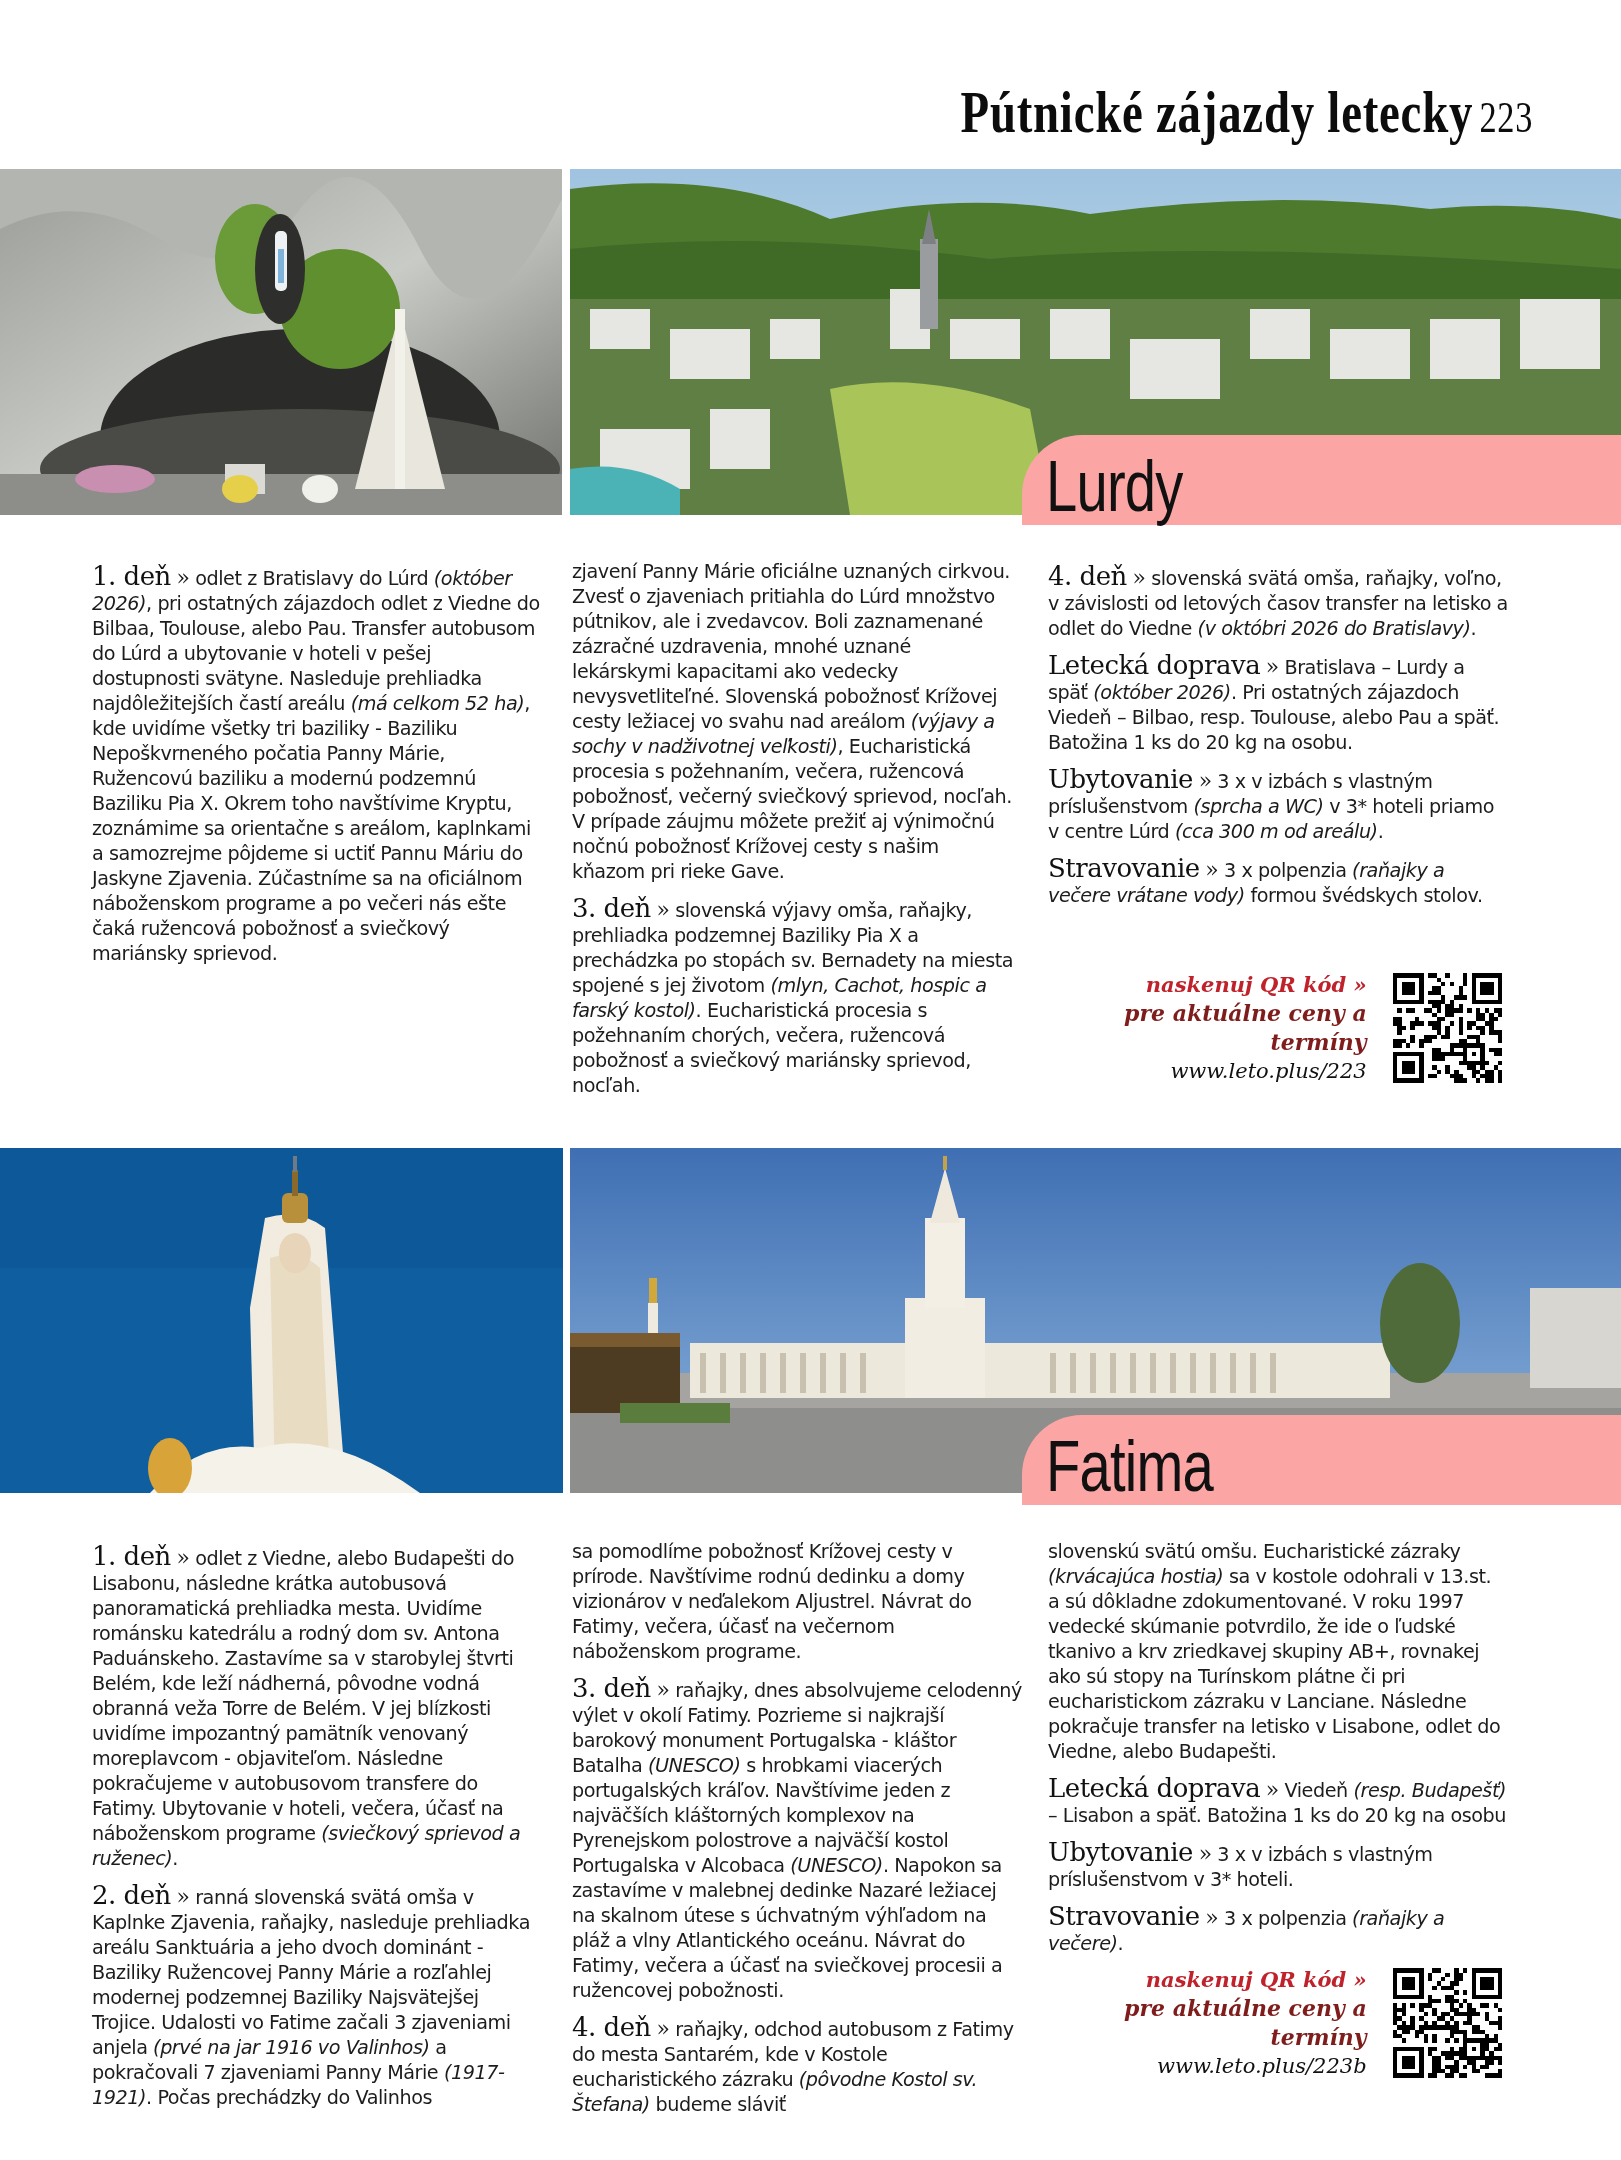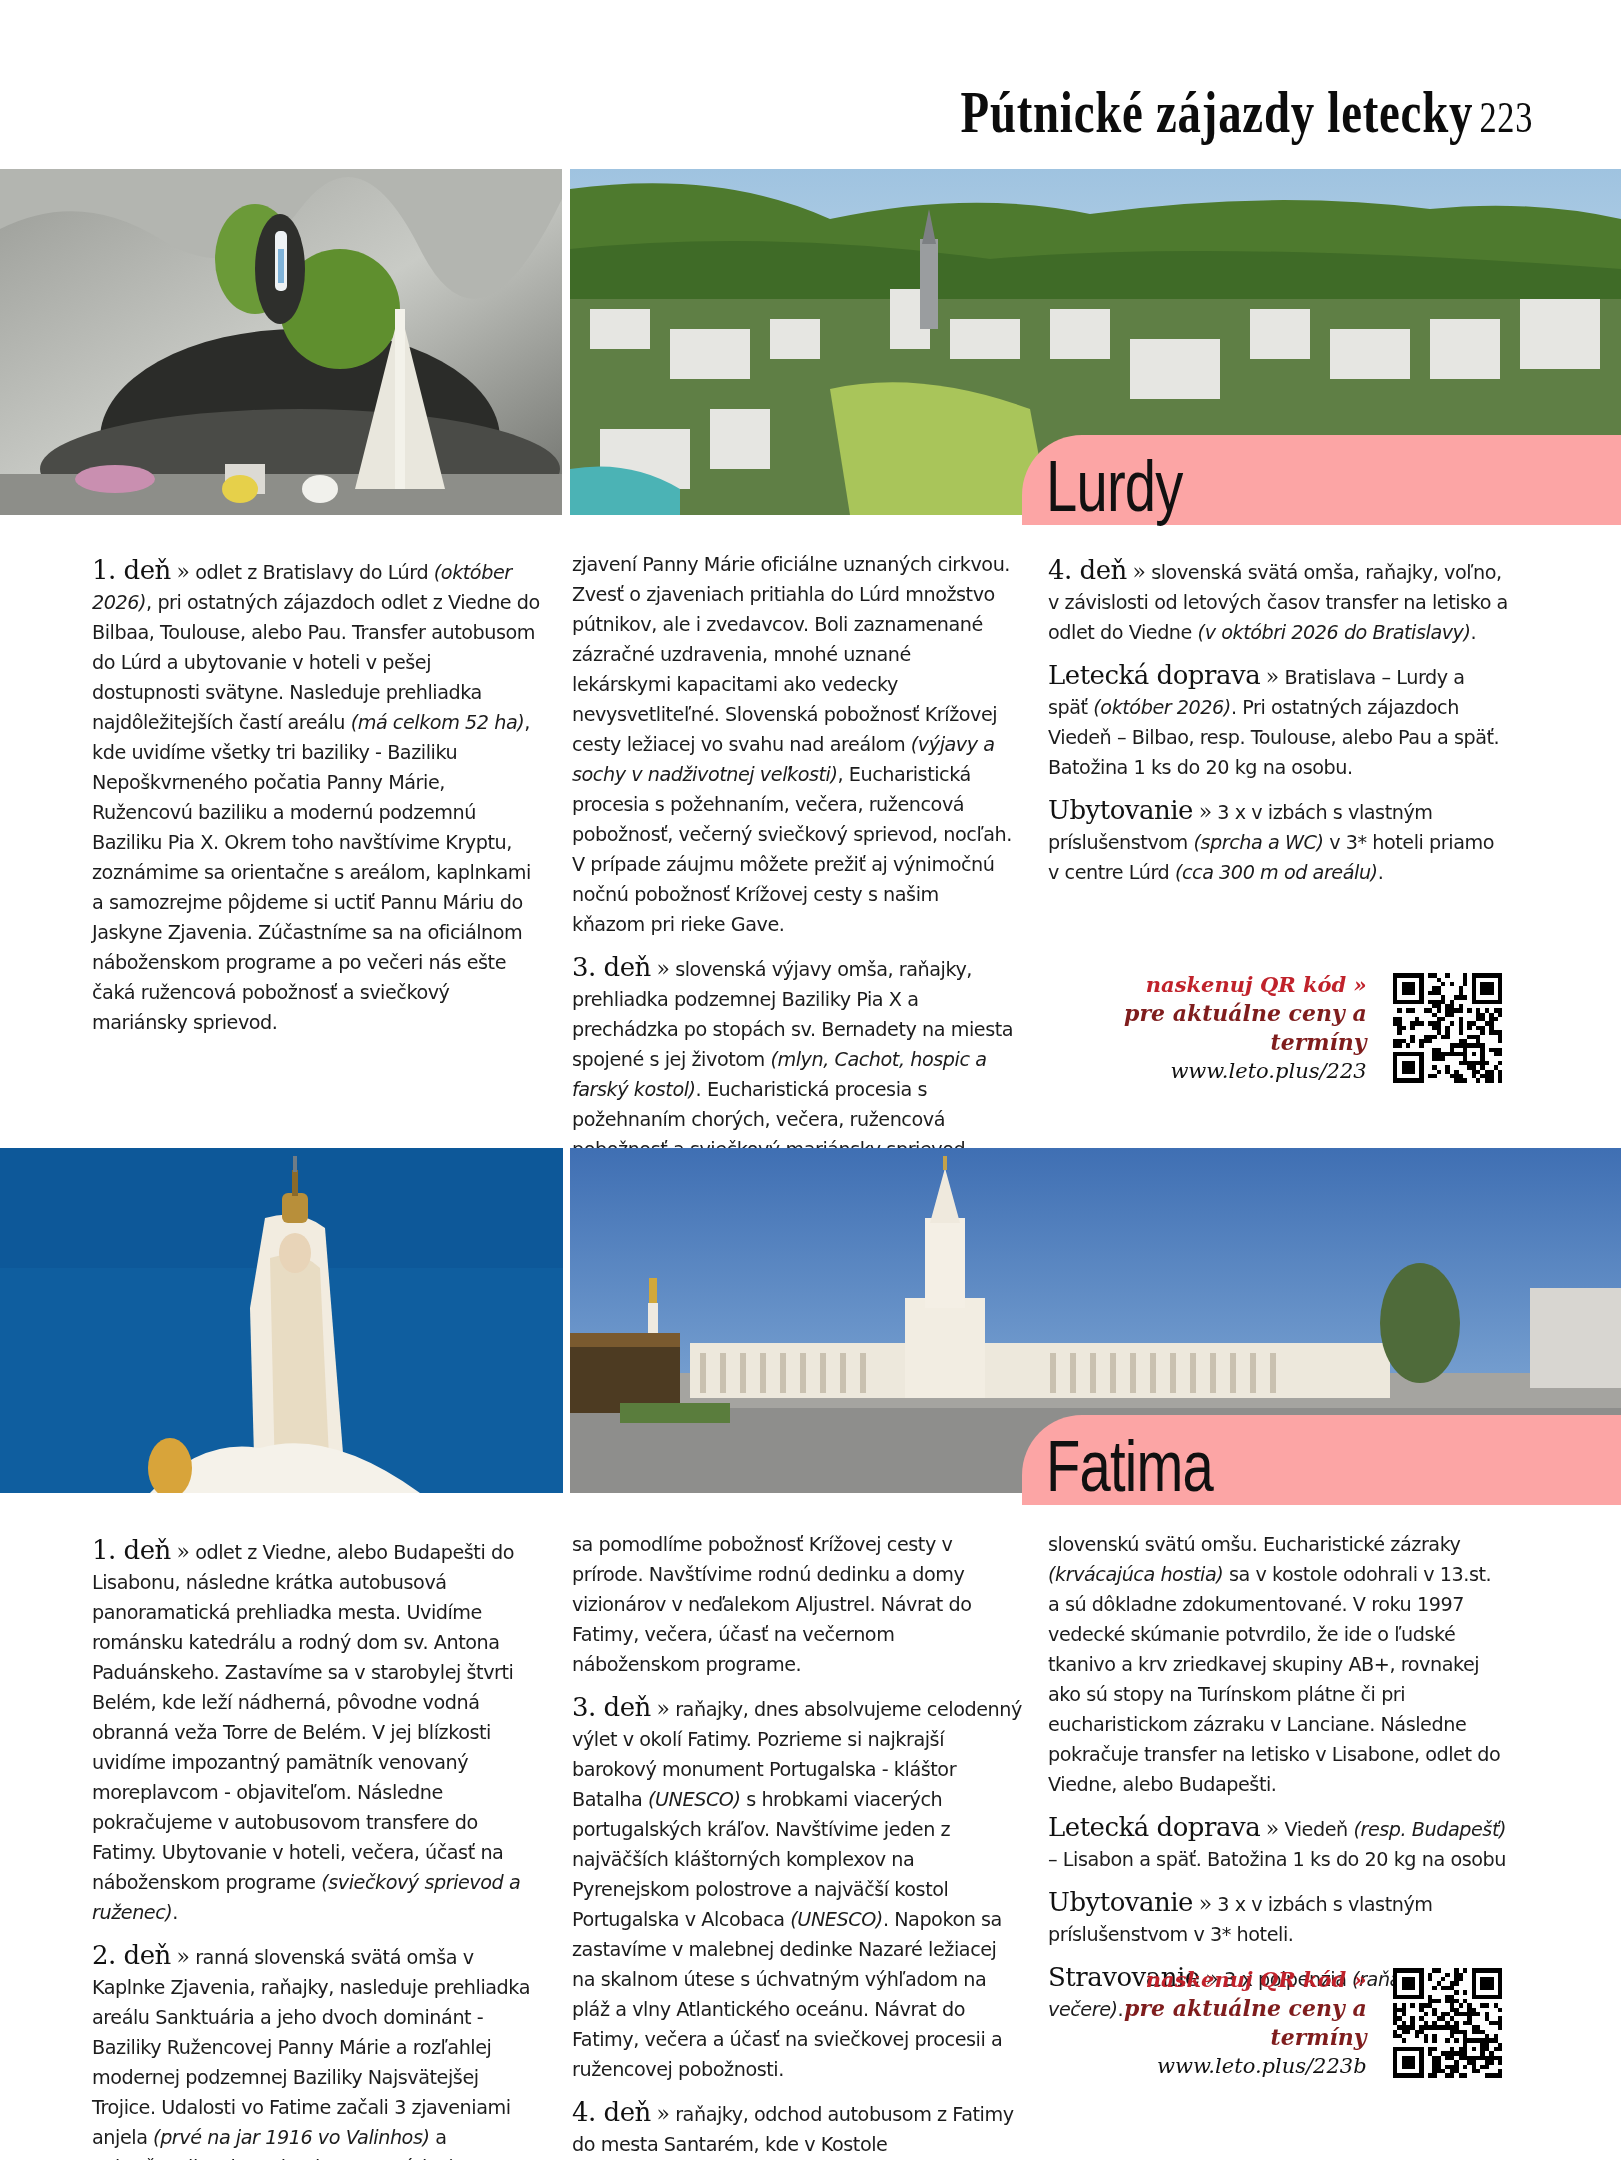--- a/index.html
+++ b/index.html
@@ -7,21 +7,21 @@
 
   .page-title { position: absolute; top: 78px; right: 88px; font-family: "Liberation Serif", serif; font-weight: bold; font-size: 60px; letter-spacing: 1px; color: #0c0c0c; transform: scaleX(0.78); transform-origin: right center; white-space: nowrap; }
   .page-title .page-num { font-weight: normal; font-size: 44px; margin-left: 8px; }
 
   .photo { position: absolute; overflow: hidden; }
   .photo svg { width: 100%; height: 100%; display: block; }
 
   .title-box { position: absolute; background: #fca5a5; border-top-left-radius: 60px; }
   .title-box .dest-title { position: absolute; left: 24px; top: 10px; font-family: "Liberation Sans Narrow", "Liberation Sans", sans-serif; font-size: 72px; font-weight: normal; color: #111; transform: scaleX(0.78); transform-origin: left center; letter-spacing: -1px; }
 
-  .col { position: absolute; font-size: 19.2px; line-height: 30px; color: #1c1c1c; font-family: "DejaVu Sans", sans-serif; letter-spacing: -0.45px; }
+  .col { position: absolute; font-size: 19.2px; line-height: 25px; color: #1c1c1c; font-family: "DejaVu Sans", sans-serif; letter-spacing: -0.45px; margin-top: 9px; }
   .col p { margin: 0 0 12px 0; }
   .col .lead { font-family: "DejaVu Serif", serif; font-size: 26px; letter-spacing: -0.5px; color: #111; }
   .col .arrow { font-family: "DejaVu Serif", serif; font-size: 22px; }
   .col em { font-style: italic; }
 
   .qr-block { position: absolute; display: flex; }
   .qr-text { text-align: right; font-family: "DejaVu Serif", serif; font-style: italic; margin-right: 26px; }
   .qr-text .scan { color: #c0222b; font-weight: bold; font-size: 21px; line-height: 29px; }
   .qr-text .prices { color: #7f1d1d; font-weight: bold; font-size: 22px; line-height: 29px; }
   .qr-text .url { color: #111; font-size: 21px; line-height: 29px; }
@@ -104,20 +104,21 @@
 
 <div class="col" style="left:572px; top:550px; width:442px;">
   <p><span>zjavení Panny Márie oficiálne uznaných cirkvou. Zvesť o zjaveniach pritiahla do Lúrd množstvo pútnikov, ale i zvedavcov. Boli zaznamenané zázračné uzdravenia, mnohé uznané lekárskymi kapacitami ako vedecky nevysvetliteľné. Slovenská pobožnosť Krížovej cesty ležiacej vo svahu nad areálom </span><em>(výjavy a sochy v nadživotnej veľkosti)</em><span>, Eucharistická procesia s požehnaním, večera, ružencová pobožnosť, večerný sviečkový sprievod, nocľah. V prípade záujmu môžete prežiť aj výnimočnú nočnú pobožnosť Krížovej cesty s našim kňazom pri rieke Gave.</span></p>
   <p><span class="lead">3. deň</span> <span class="arrow">»</span><span> slovenská výjavy omša, raňajky, prehliadka podzemnej Baziliky Pia X a prechádzka po stopách sv. Bernadety na miesta spojené s jej životom </span><em>(mlyn, Cachot, hospic a farský kostol)</em><span>. Eucharistická procesia s požehnaním chorých, večera, ružencová pobožnosť a sviečkový mariánsky sprievod, nocľah.</span></p>
 </div>
 
 <div class="col" style="left:1048px; top:555px; width:460px;">
   <p><span class="lead">4. deň</span> <span class="arrow">»</span><span> slovenská svätá omša, raňajky, voľno, v závislosti od letových časov transfer na letisko a odlet do Viedne </span><em>(v októbri 2026 do Bratislavy)</em><span>.</span></p>
   <p><span class="lead">Letecká doprava</span> <span class="arrow">»</span><span> Bratislava – Lurdy a späť </span><em>(október 2026)</em><span>. Pri ostatných zájazdoch Viedeň – Bilbao, resp. Toulouse, alebo Pau a späť. Batožina 1 ks do 20 kg na osobu.</span></p>
   <p><span class="lead">Ubytovanie</span> <span class="arrow">»</span><span> 3 x v izbách s vlastným príslušenstvom </span><em>(sprcha a WC)</em><span> v 3* hoteli priamo v centre Lúrd </span><em>(cca 300 m od areálu)</em><span>.</span></p>
+  <p><span class="lead">Stravovanie</span> <span class="arrow">»</span><span> 3 x polpenzia </span><em>(raňajky a večere vrátane vody)</em><span> formou švédskych stolov.</span></p>
 </div>
 
 <div class="qr-block" style="left:1040px; top:970px; width:462px; justify-content:flex-end;">
   <div class="qr-text">
     <div class="scan">naskenuj QR kód »</div>
     <div class="prices">pre aktuálne ceny a termíny</div>
     <div class="url">www.leto.plus/223</div>
   </div>
   <svg class="qr qr-code" viewBox="0 0 25 25" shape-rendering="crispEdges">
       <rect x="0" y="0" width="25" height="25" fill="#fff"></rect>

